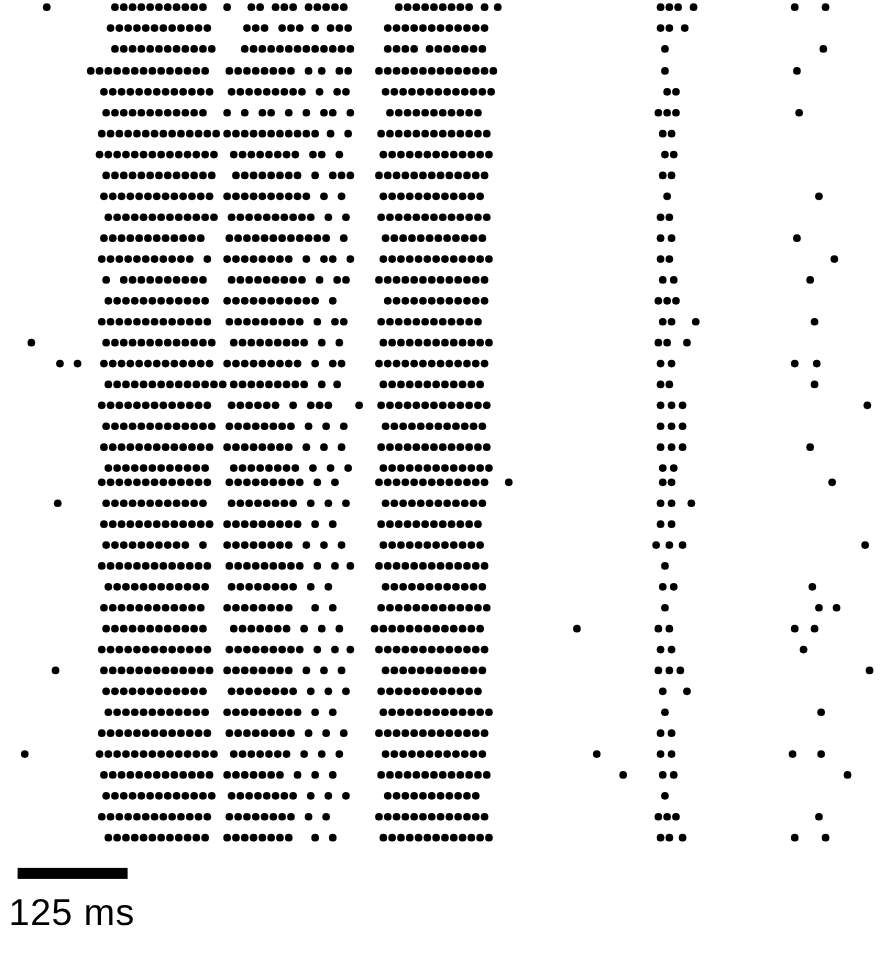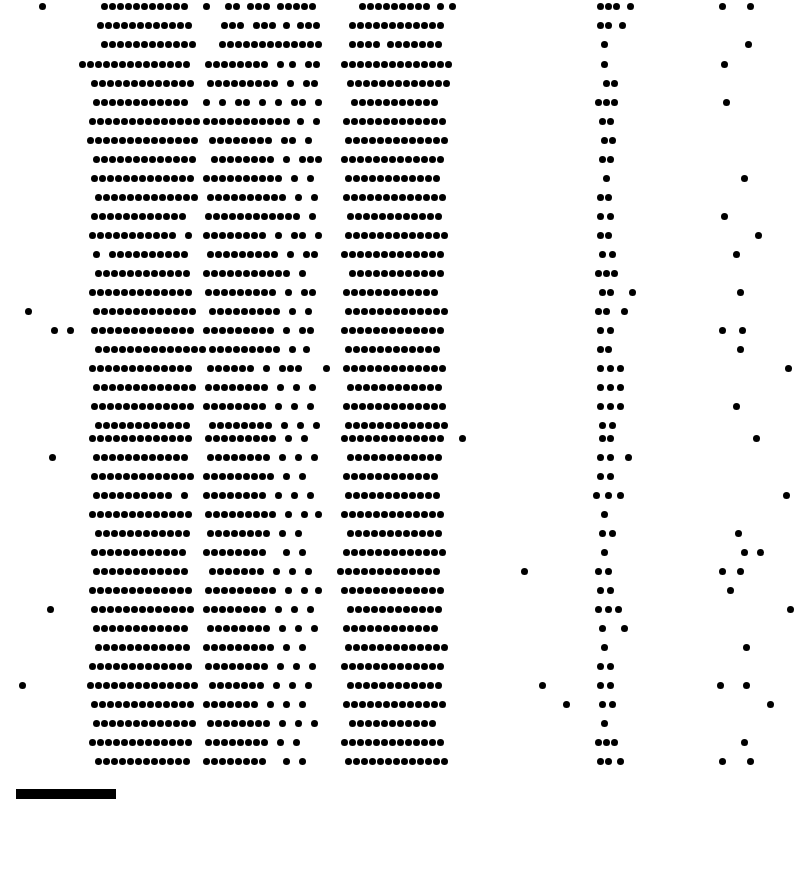--- a/index.html
+++ b/index.html
@@ -1683,15 +1683,16 @@
       <div class="spike" style="left: 440.5px; top: 757.5px; width: 7px; height: 7px; background: rgb(0, 0, 0);"></div>
       <div class="spike" style="left: 596.5px; top: 757.5px; width: 7px; height: 7px; background: rgb(0, 0, 0);"></div>
       <div class="spike" style="left: 604.5px; top: 757.5px; width: 7px; height: 7px; background: rgb(0, 0, 0);"></div>
       <div class="spike" style="left: 616.5px; top: 757.5px; width: 7px; height: 7px; background: rgb(0, 0, 0);"></div>
       <div class="spike" style="left: 718.5px; top: 757.5px; width: 7px; height: 7px; background: rgb(0, 0, 0);"></div>
       <div class="spike" style="left: 746.5px; top: 757.5px; width: 7px; height: 7px; background: rgb(0, 0, 0);"></div>
     </div>
 
   <div id="scalebar-group">
     <div id="scalebar-line" style="width: 100px;"></div>
+    <div id="scalebar-label">125 ms</div>
   </div>
 
 </div>
 
 </body></html>

